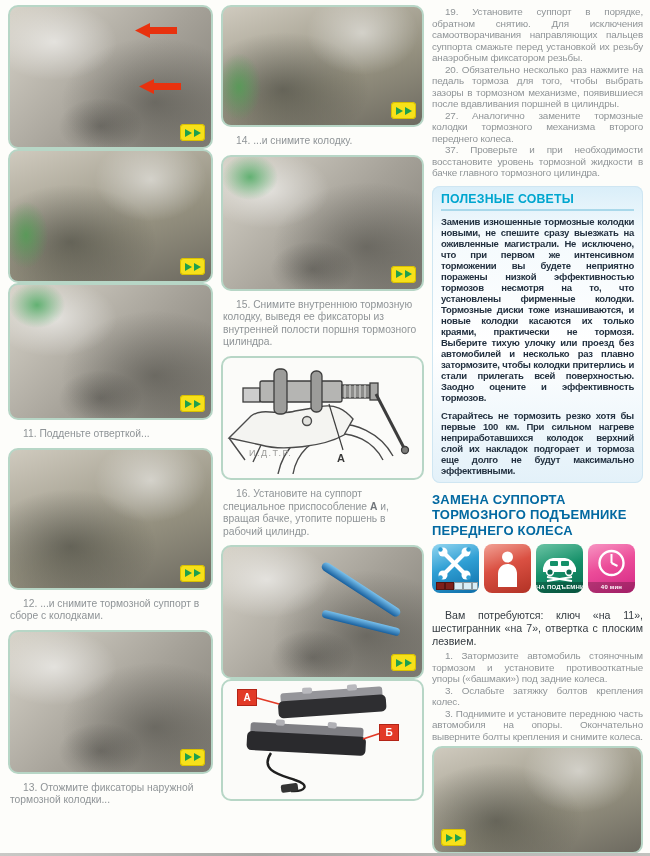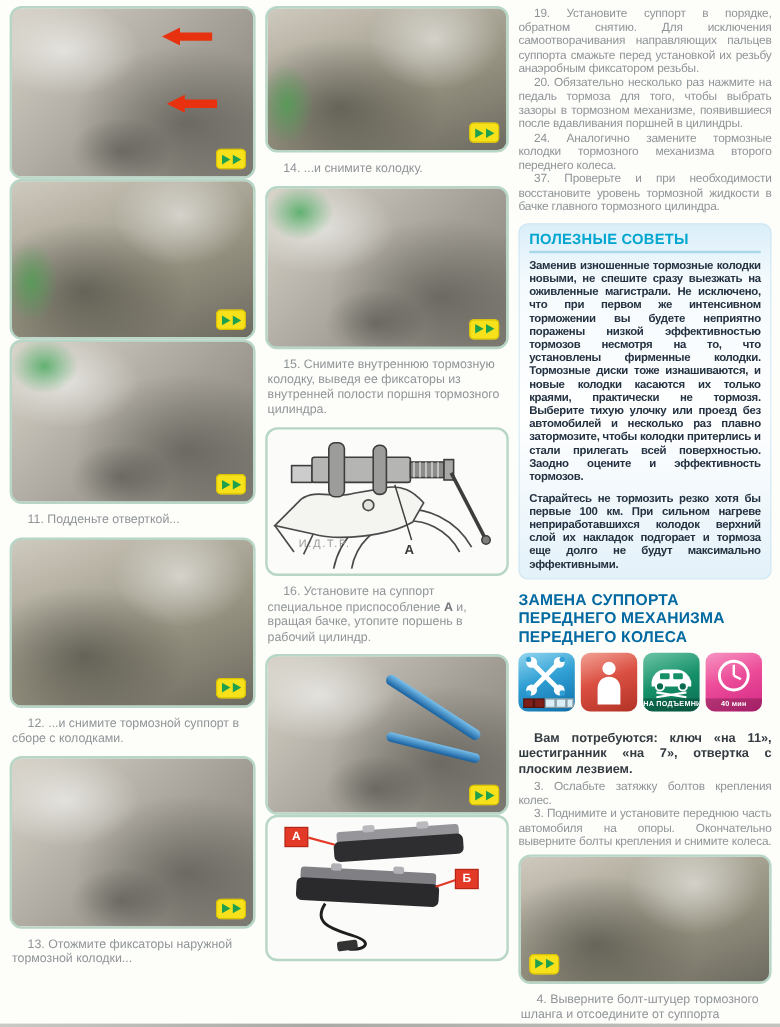--- a/index.html
+++ b/index.html
@@ -83,21 +83,21 @@
   .tile.red{background:linear-gradient(160deg,#f2a295 0%,#da5042 45%,#b23225 100%);}
   .tile.green{background:linear-gradient(160deg,#6cc4a5 0%,#159069 50%,#0a6b50 100%);}
   .tile.pink{background:linear-gradient(160deg,#f795c2 0%,#ec4c99 45%,#d22784 100%);}
   .tile .strip{position:absolute;left:0;right:0;bottom:0;height:11px;background:rgba(0,0,0,.22);
     color:#fff;font-weight:bold;font-size:6px;line-height:11px;text-align:center;
     letter-spacing:.2px;white-space:nowrap;}
   .sq{position:absolute;bottom:3px;width:7px;height:6px;border:1px solid rgba(0,0,0,.35);}
   .sq.dark{background:#7e2019;}
   .sq.lite{background:#d9eef7;}
 
-  .tools-bold{margin:16px 0 3px;color:#343b41;font-weight:bold;font-size:10.6px;
+  .tools-bold{margin:16px 0 3px;color:#343b41;font-weight:normal;font-size:10.6px;
     line-height:12.8px;text-align:justify;text-indent:13px;}
 
   svg text{font-family:"Liberation Sans",sans-serif;}
 </style>
 </head>
 <body>
 
 <div class="page">
 
   <div class="col col-left">
@@ -225,33 +225,33 @@
       <div class="plabel" style="left:157px;top:44px;">Б</div>
     </div>
 
   </div>
 
   <div class="col col-right">
     <div style="height:6px;"></div>
 
     <p class="rp">19. Установите суппорт в порядке, обратном снятию. Для исключения самоотворачивания направляющих пальцев суппорта смажьте перед установкой их резьбу анаэробным фиксатором резьбы.</p>
     <p class="rp">20. Обязательно несколько раз нажмите на педаль тормоза для того, чтобы выбрать зазоры в тормозном механизме, появившиеся после вдавливания поршней в цилиндры.</p>
-    <p class="rp">24. Аналогично замените тормозные колодки тормозного механизма второго переднего колеса.</p>
+    <p class="rp">27. Аналогично замените тормозные колодки тормозного механизма второго переднего колеса.</p>
     <p class="rp">37. Проверьте и при необходимости восстановите уровень тормозной жидкости в бачке главного тормозного цилиндра.</p>
 
     <div class="tips">
       <h2>ПОЛЕЗНЫЕ СОВЕТЫ</h2>
       <div class="rule"></div>
       <p>Заменив изношенные тормозные колодки новыми, не спешите сразу выезжать на оживленные магистрали. Не исключено, что при первом же интенсивном торможении вы будете неприятно поражены низкой эффективностью тормозов несмотря на то, что установлены фирменные колодки. Тормозные диски тоже изнашиваются, и новые колодки касаются их только краями, практически не тормозя. Выберите тихую улочку или проезд без автомобилей и несколько раз плавно затормозите, чтобы колодки притерлись и стали прилегать всей поверхностью. Заодно оцените и эффективность тормозов.</p>
       <p>Старайтесь не тормозить резко хотя бы первые 100 км. При сильном нагреве неприработавшихся колодок верхний слой их накладок подгорает и тормоза еще долго не будут максимально эффективными.</p>
     </div>
 
     <div class="sec-title">
       <div>ЗАМЕНА СУППОРТА</div>
-      <div>ПЕРЕДНЕГО МЕХАНИЗМА</div>
+      <div>ТОРМОЗНОГО ПОДЪЕМНИКЕ</div>
       <div>ПЕРЕДНЕГО КОЛЕСА</div>
     </div>
 
     <div class="tiles">
       <div class="tile blue">
         <svg width="47" height="49" viewBox="0 0 47 49">
           <g stroke="#fff" stroke-width="4" stroke-linecap="round">
             <line x1="13" y1="29" x2="32" y2="10"></line>
             <line x1="13" y1="10" x2="32" y2="29"></line>
           </g>
@@ -299,20 +299,21 @@
           <circle cx="23.5" cy="19" r="12" fill="none" stroke="#fff" stroke-width="2.4"></circle>
           <line x1="23.5" y1="19" x2="23.5" y2="10" stroke="#fff" stroke-width="2"></line>
           <line x1="23.5" y1="19" x2="29.5" y2="22" stroke="#fff" stroke-width="2"></line>
         </svg>
         <div class="strip">40 мин</div>
       </div>
     </div>
 
     <p class="tools-bold">Вам потребуются: ключ «на 11», шестигранник «на 7», отвертка с плоским лезвием.</p>
 
+    <p class="rp">1. Затормозите автомобиль стояночным тормозом и установите противооткатные упоры («башмаки») под задние колеса.</p>
     <p class="rp">3. Ослабьте затяжку болтов крепления колес.</p>
     <p class="rp">3. Поднимите и установите переднюю часть автомобиля на опоры. Окончательно выверните болты крепления и снимите колеса.</p>
 
     <div class="photo alt" style="height:104px;margin-top:4px;">
       <div class="badge left">
           <i></i>
           <i></i>
         </div>
     </div>
     <p class="cap" style="margin-bottom:0;"><span>4. Выверните болт-штуцер тормозного шланга и отсоедините от суппорта тормозной шланг </span></p>

